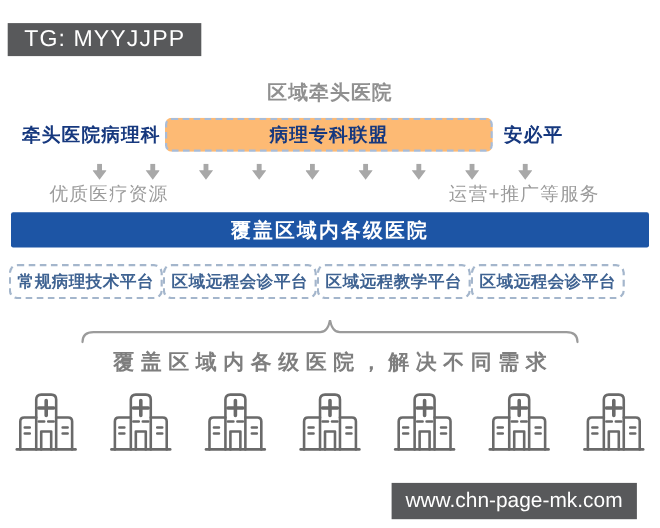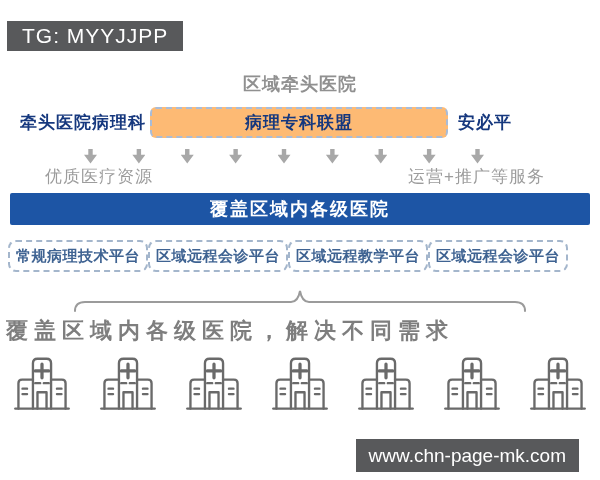--- a/index.html
+++ b/index.html
@@ -49,22 +49,22 @@
     display:flex;justify-content:flex-start;
   }
   .platform-box{
     width:140px;height:32px;box-sizing:border-box;
     border:2px dashed #a4b6cc;border-radius:8px;background:#fff;
     display:flex;align-items:center;justify-content:center;
     color:#3f6392;font-size:15px;font-weight:bold;letter-spacing:0.5px;
   }
   .brace{position:absolute;left:0;top:283px;}
   .coverage-text{
-    position:absolute;top:316px;left:0;width:100%;
-    color:#7e7e7e;font-size:22px;font-weight:bold;letter-spacing:6px;text-indent:6px;
+    position:absolute;top:316px;left:0;width:100%;text-align:center;
+    color:#7e7e7e;font-size:19px;font-weight:bold;letter-spacing:6px;text-indent:6px;
   }
   .hospitals{
     position:absolute;left:13px;top:353px;width:574px;
     display:flex;justify-content:space-between;
   }
   .hospital{width:58px;height:64px;}
   .site-badge{
     position:absolute;right:21px;top:439px;height:33px;line-height:33px;
     padding:0 13px;background:#58595b;color:#fff;font-size:19px;
   }

